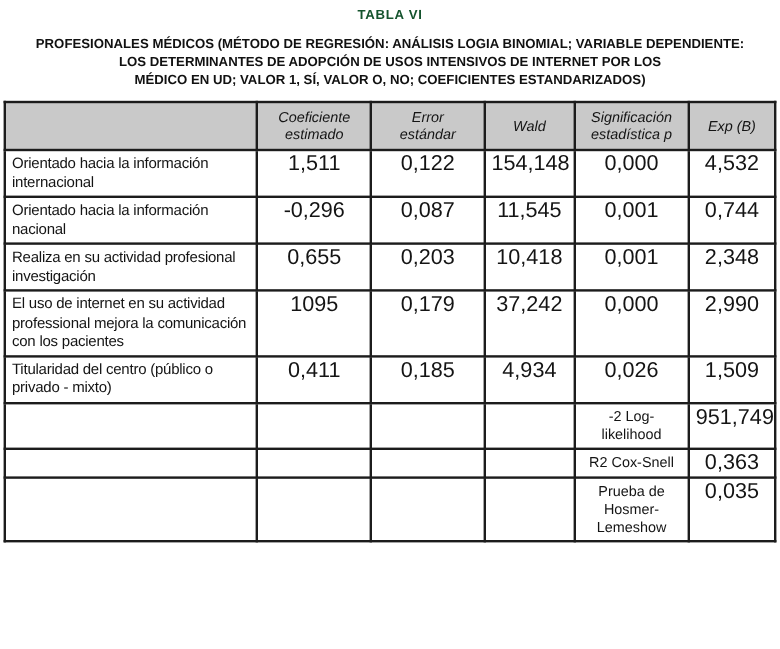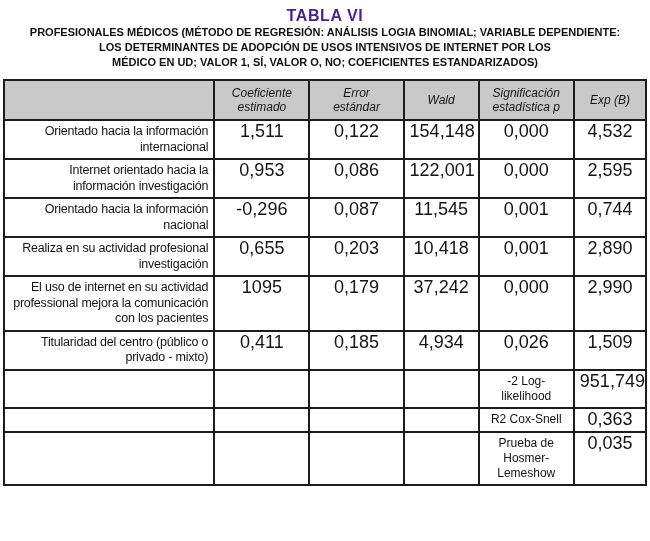--- a/index.html
+++ b/index.html
@@ -6,24 +6,25 @@
   body {
     width: 650px; height: 541px;
     font-family: "Liberation Sans", sans-serif;
     color: #141414;
     overflow: hidden;
   }
   .page { padding-top: 7px; }
 
   .caption {
     text-align: center;
-    font-size: 16px;
+    font-size: 11px;
     font-weight: bold;
     letter-spacing: 0.6px;
-    color: #4c1d95;
+    color: #14532d;
+    margin-bottom: 11px;
   }
 
   .subtitle {
     text-align: center;
     font-size: 11px;
     font-weight: bold;
     line-height: 15px;
     color: #111111;
     margin-bottom: 9px;
   }
@@ -52,21 +53,21 @@
     height: 30px;
     margin-left: 21px;
   }
   .reg td {
     vertical-align: top;
     font-size: 12.5px;
     line-height: 15.5px;
     padding: 3px 5px;
   }
   td.lbl {
-    text-align: right;
+    text-align: left;
     letter-spacing: -0.2px;
   }
   td.num {
     text-align: center;
     font-size: 18px;
   }
   td.stat {
     text-align: center;
     font-size: 12px;
     line-height: 15px;
@@ -124,42 +125,34 @@
     <tbody>
       <tr>
         <td class="lbl">Orientado hacia la información internacional</td>
         <td class="num">1,511</td>
         <td class="num">0,122</td>
         <td class="num">154,148</td>
         <td class="num">0,000</td>
         <td class="num">4,532</td>
       </tr>
       <tr>
-        <td class="lbl">Internet orientado hacia la información investigación</td>
-        <td class="num">0,953</td>
-        <td class="num">0,086</td>
-        <td class="num">122,001</td>
-        <td class="num">0,000</td>
-        <td class="num">2,595</td>
-      </tr>
-      <tr>
         <td class="lbl">Orientado hacia la información nacional</td>
         <td class="num">-0,296</td>
         <td class="num">0,087</td>
         <td class="num">11,545</td>
         <td class="num">0,001</td>
         <td class="num">0,744</td>
       </tr>
       <tr>
         <td class="lbl">Realiza en su actividad profesional investigación</td>
         <td class="num">0,655</td>
         <td class="num">0,203</td>
         <td class="num">10,418</td>
         <td class="num">0,001</td>
-        <td class="num">2,890</td>
+        <td class="num">2,348</td>
       </tr>
       <tr>
         <td class="lbl">El uso de internet en su actividad professional mejora la comunicación con los pacientes</td>
         <td class="num">1095</td>
         <td class="num">0,179</td>
         <td class="num">37,242</td>
         <td class="num">0,000</td>
         <td class="num">2,990</td>
       </tr>
       <tr>

